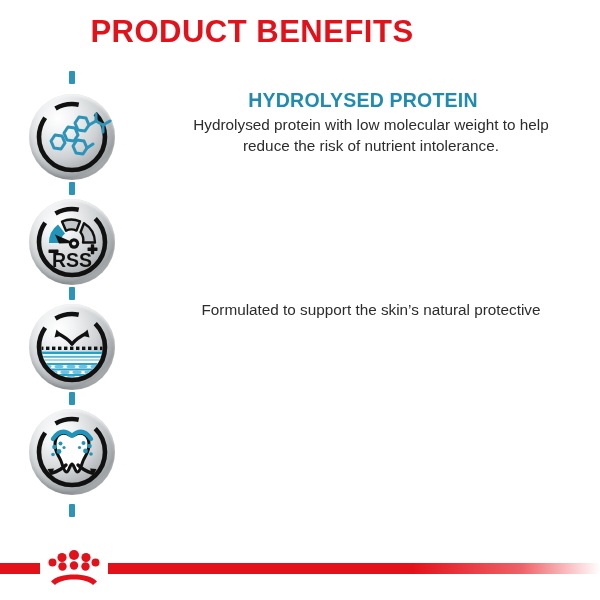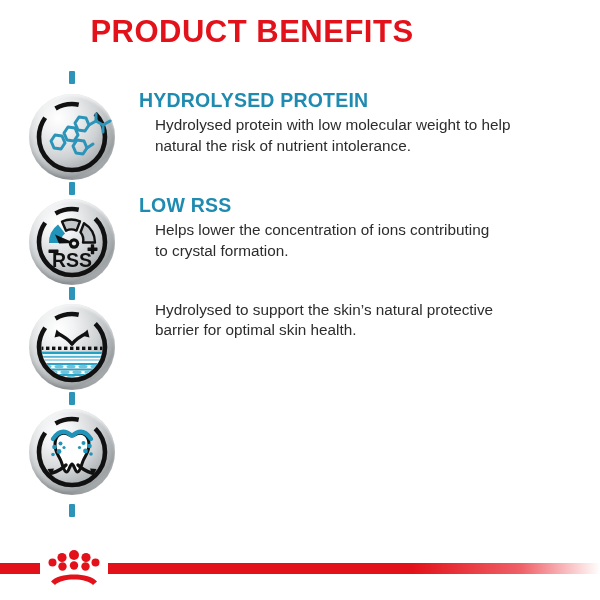--- a/index.html
+++ b/index.html
@@ -86,20 +86,21 @@
     background: #2c94b8;
     border-radius: 1px;
   }
 
   
   .text-col {
     position: absolute;
     left: 139px;
     top: 0;
     width: 448px;
+    text-align: center;
   }
   .benefit-heading {
     font-size: 19.5px;
     font-weight: bold;
     color: #1f8bb0;
     letter-spacing: 0.2px;
     line-height: 1.1;
     margin: 0 0 4px 0;
     font-family: "Liberation Sans", sans-serif;
   }
@@ -178,21 +179,21 @@
               <polyline points="58,54 64,50"></polyline>
             </g>
           </svg>
         </div>
       </div>
 
       <div class="text-col">
         <p class="benefit-heading">HYDROLYSED PROTEIN</p>
         <p class="benefit-body">
           <span>Hydrolysed protein with low molecular weight to help</span>
-          <span>natural the risk of nutrient intolerance.</span>
+          <span>reduce the risk of nutrient intolerance.</span>
         </p>
       </div>
     </div>
 
     <div class="benefit-row">
 
       <div class="connector" style="top:-13px;"></div>
 
       <div class="icon-col">
         <div class="badge">
@@ -210,27 +211,20 @@
 
             <rect x="19.5" y="50.5" width="10" height="3.4" fill="#111111" rx="0.6"></rect>
             <rect x="58.5" y="48.5" width="10" height="3.4" fill="#111111" rx="0.6"></rect>
             <rect x="61.8" y="45.2" width="3.4" height="10" fill="#111111" rx="0.6"></rect>
 
             <text x="43" y="68" text-anchor="middle" font-family="Liberation Sans, sans-serif" font-size="19.5" font-weight="bold" fill="#111111">RSS</text>
           </svg>
         </div>
       </div>
 
-      <div class="text-col">
-        <p class="benefit-heading">LOW RSS</p>
-        <p class="benefit-body">
-          <span>Helps lower the concentration of ions contributing</span>
-          <span>to crystal formation.</span>
-        </p>
-      </div>
     </div>
 
     <div class="benefit-row">
 
       <div class="connector" style="top:-13px;"></div>
 
       <div class="icon-col">
         <div class="badge">
           <svg width="86" height="86" viewBox="0 0 86 86">
             <defs>
@@ -287,22 +281,21 @@
             <path d="M27.5,25.5 L33.5,31.5 L25.5,33.5 Z" fill="#111111"></path>
             <path d="M58.5,25.5 L60.5,33.5 L52.5,31.5 Z" fill="#111111"></path>
 
             <circle cx="43" cy="43" r="33" fill="none" stroke="#111111" stroke-width="4.6" stroke-dasharray="150 14 24 19" stroke-dashoffset="26"></circle>
           </svg>
         </div>
       </div>
 
       <div class="text-col">
         <p class="benefit-body">
-          <span>Hydrolysed to support the skin’s natural protective</span>
-          <span>barrier for optimal skin health.</span>
+          <span>Formulated to support the skin’s natural protective</span>
         </p>
       </div>
     </div>
 
     <div class="benefit-row">
 
       <div class="connector" style="top:-13px;"></div>
 
       <div class="icon-col">
         <div class="badge">

